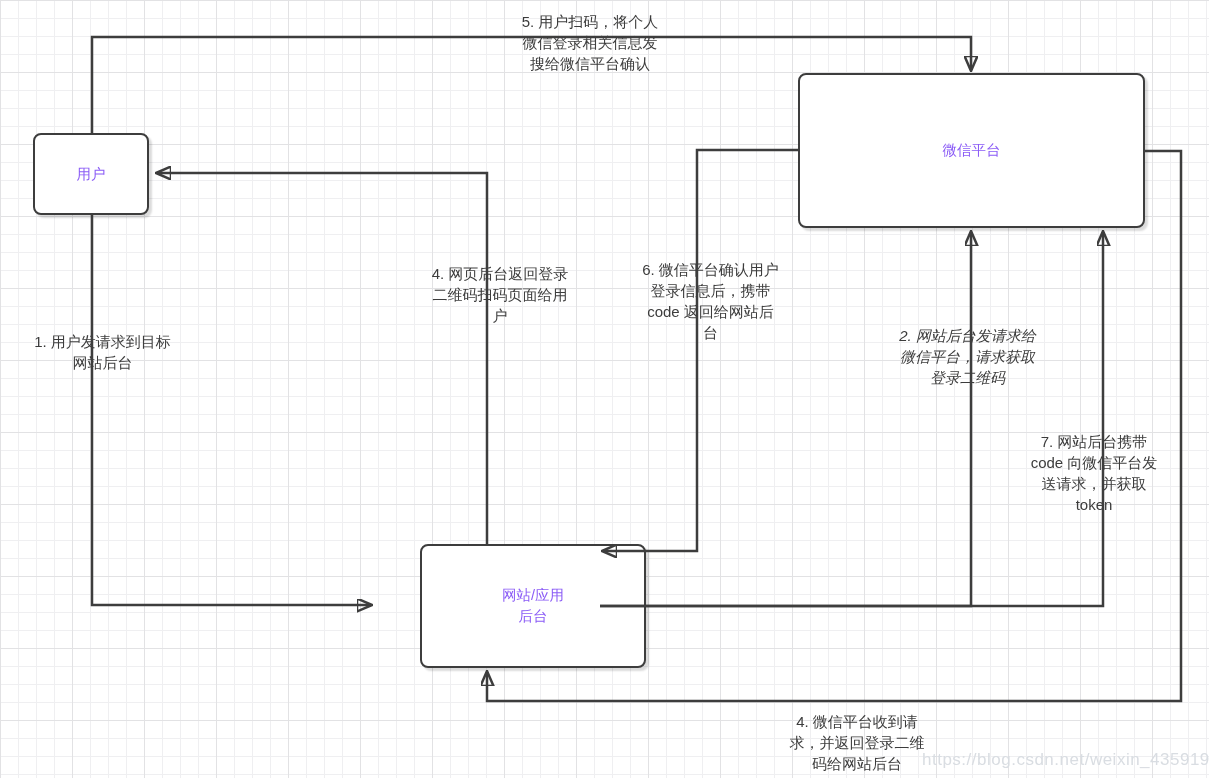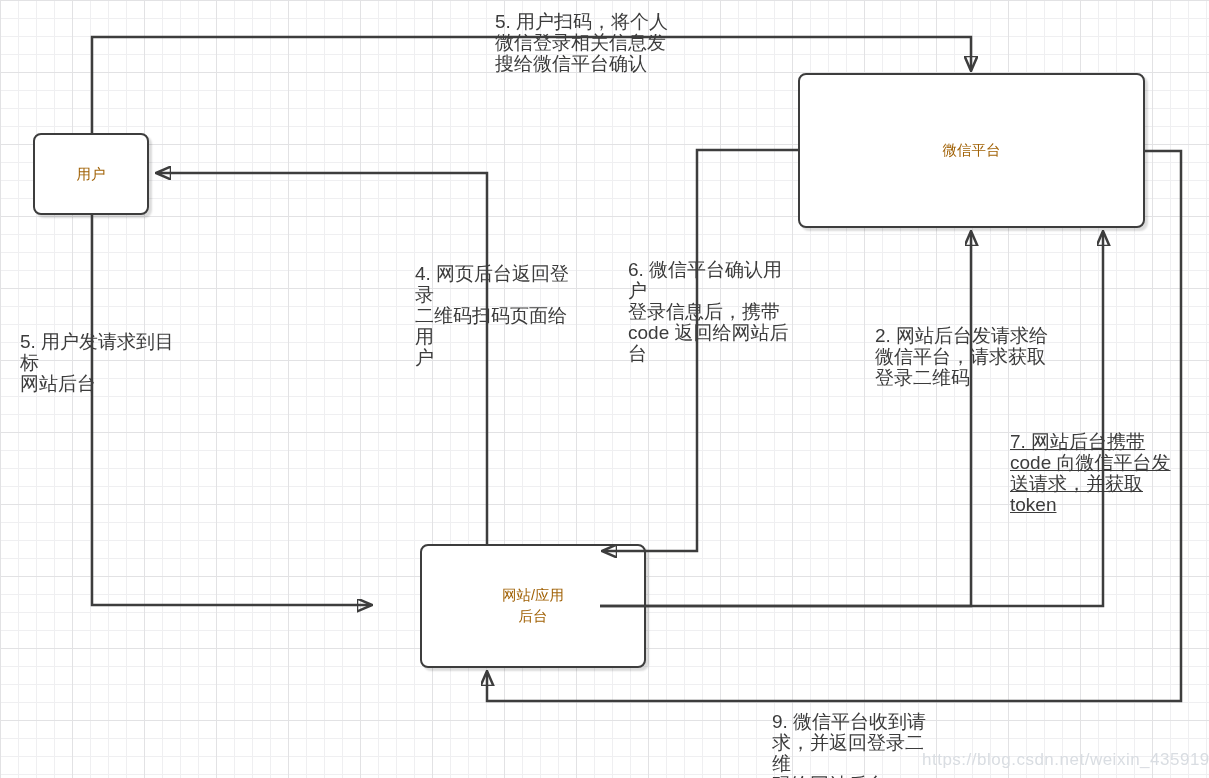--- a/index.html
+++ b/index.html
@@ -20,39 +20,39 @@
     background-size:72px 72px,72px 72px,18px 18px,18px 18px;
   }
   .node{
     position:absolute;
     box-sizing:border-box;
     background:#ffffff;
     border:2.5px solid #3d3d3d;
     border-radius:8px;
     box-shadow:3px 3px 2px rgba(0,0,0,0.14);
     display:flex;align-items:center;justify-content:center;
-    color:#a16207;font-size:14.5px;line-height:21px;
+    color:#8b5cf6;font-size:14.5px;line-height:21px;
     text-align:center;white-space:pre-line;
     z-index:2;
   }
   #user-box{left:33px;top:133px;width:116px;height:82px;}
   #wechat-box{left:798px;top:73px;width:347px;height:155px;}
   #site-box{left:374px;top:544px;width:226px;height:124px;margin-left:46px;}
   .edge-label{
     position:absolute;
-    color:#3c3c3c;font-size:19px;line-height:21px;
-    text-align:left;white-space:pre-line;
+    color:#3c3c3c;font-size:15px;line-height:21px;
+    text-align:center;white-space:pre-line;
     z-index:1;
   }
   #label-s5{left:495px;top:11px;width:190px;}
   #label-s4{left:415px;top:263px;width:170px;}
   #label-s6{left:628px;top:259px;width:165px;}
   #label-s1{left:20px;top:331px;width:165px;}
-  #label-s2{left:875px;top:325px;width:185px;}
-  #label-s7{left:1010px;top:431px;width:168px;text-decoration:underline;}
+  #label-s2{left:875px;top:325px;width:185px;font-style:italic;}
+  #label-s7{left:1010px;top:431px;width:168px;}
   #label-s3{left:772px;top:711px;width:170px;}
   #edges{
     position:absolute;left:0;top:0;z-index:3;
     pointer-events:none;
   }
   #edges path{
     fill:none;stroke:#3d3d3d;stroke-width:2.5px;
   }
   .watermark{
     position:absolute;left:922px;top:750px;width:285px;
@@ -79,30 +79,30 @@
   <div class="edge-label" id="label-s5">5. 用户扫码，将个人
 微信登录相关信息发
 搜给微信平台确认</div>
   <div class="edge-label" id="label-s4">4. 网页后台返回登录
 二维码扫码页面给用
 户</div>
   <div class="edge-label" id="label-s6">6. 微信平台确认用户
 登录信息后，携带
 code 返回给网站后
 台</div>
-  <div class="edge-label" id="label-s1">5. 用户发请求到目标
+  <div class="edge-label" id="label-s1">1. 用户发请求到目标
 网站后台</div>
   <div class="edge-label" id="label-s2">2. 网站后台发请求给
 微信平台，请求获取
 登录二维码</div>
   <div class="edge-label" id="label-s7">7. 网站后台携带
 code 向微信平台发
 送请求，并获取
 token</div>
-  <div class="edge-label" id="label-s3">9. 微信平台收到请
+  <div class="edge-label" id="label-s3">4. 微信平台收到请
 求，并返回登录二维
 码给网站后台</div>
 
   <svg id="edges" width="1209" height="778" viewBox="0 0 1209 778">
     <defs>
       <marker id="arrow" markerUnits="userSpaceOnUse" markerWidth="16" markerHeight="14" refX="14" refY="6.5" orient="auto">
         <path d="M0,0 L15,6.5 L0,13 Z" fill="#3d3d3d" stroke="none"></path>
       </marker>
     </defs>
     <path d="M 92 133 V 37 H 971 V 70" marker-end="url(#arrow)"></path>

